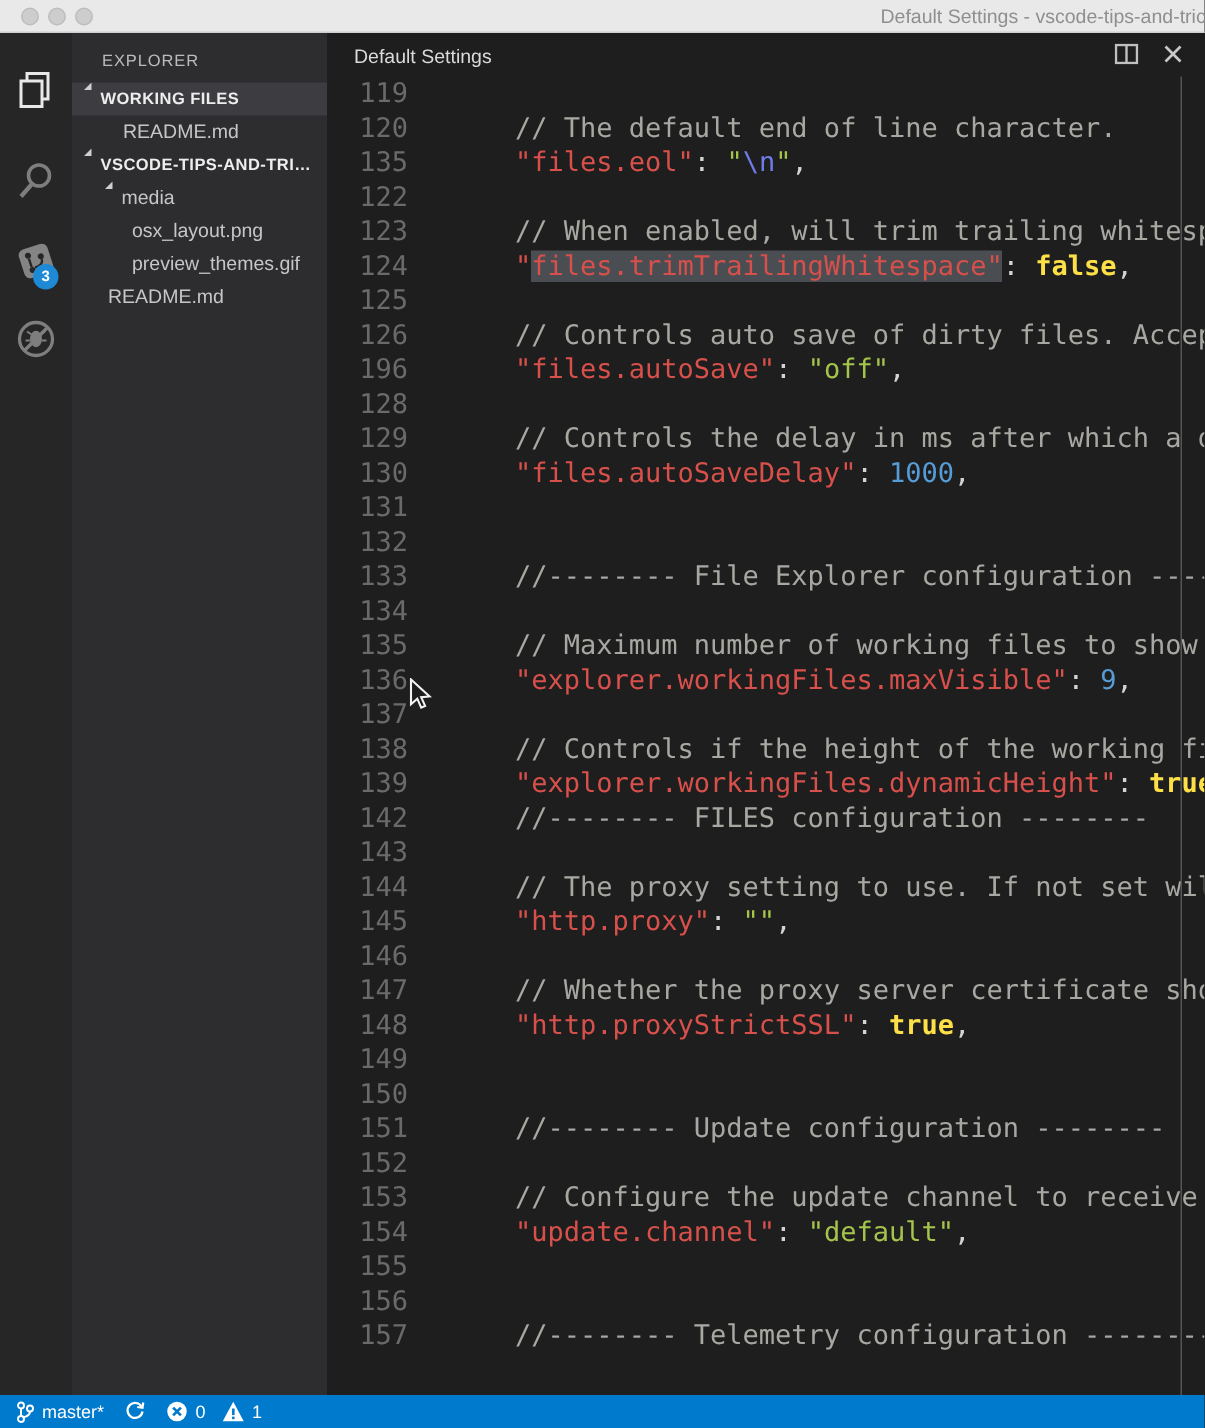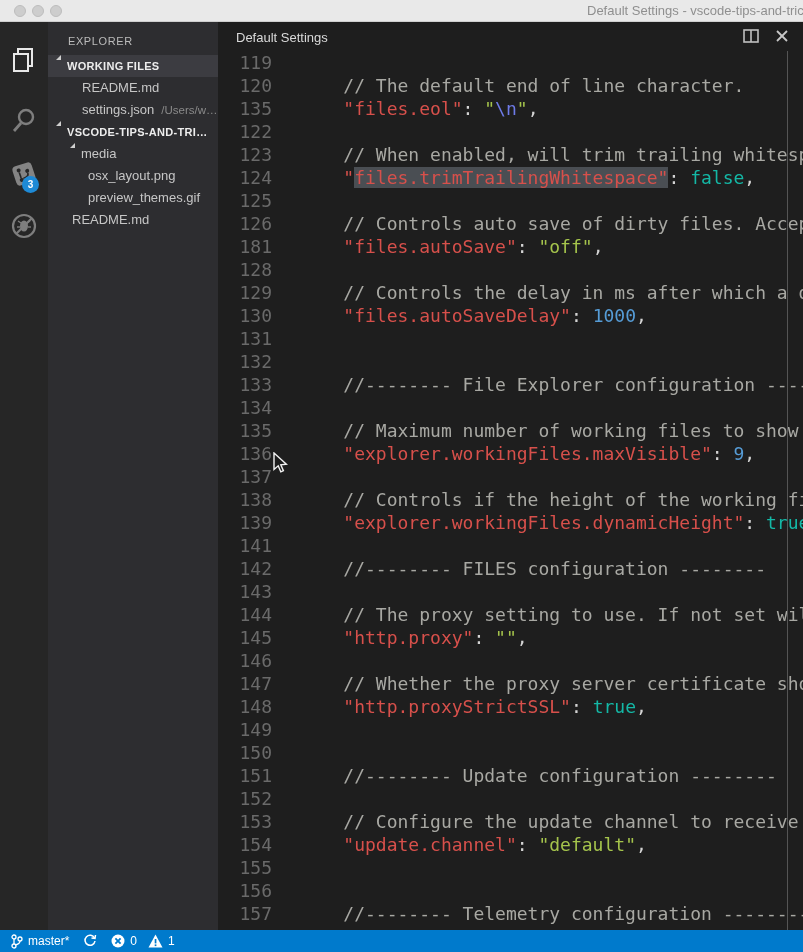--- a/index.html
+++ b/index.html
@@ -43,21 +43,21 @@
   .tab-title { position:absolute; left:18px; top:0; height:29px; line-height:31px;
     font-size:13px; color:#DADADA; }
   .tab-actions { position:absolute; right:14px; top:7px; display:flex; gap:16px; }
   .code-wrap { position:absolute; top:29px; left:0; right:0; bottom:0; overflow:hidden;
     font-family:"DejaVu Sans Mono", monospace; font-size:18px; }
   .cl { display:flex; height:23px; line-height:23px; }
   .ln { flex:none; width:54px; text-align:right; color:#6A6A6A; }
   .ct { flex:1; padding-left:28px; white-space:pre; overflow:hidden; color:#D4D4D4; }
   .c-comment{ color:#A8A8A3; } .c-key{ color:#D7504B; } .c-punct{ color:#D4D4D4; }
   .c-str{ color:#A5C44C; } .c-esc{ color:#6E7BE8; } .c-num{ color:#569CD6; }
-  .c-bool{ color:#14b8a6; }
+  .c-bool{ color:#fde047;font-weight:bold; }
   .hl { background:#4A4E53; }
   .scroll-rule { position:absolute; top:29px; bottom:0; right:15px; width:1px; background:#555; }
   
   .statusbar { position:absolute; left:0; right:0; bottom:0; height:22px; background:#007ACC;
     color:#fff; display:flex; align-items:center; font-size:12px; padding-left:10px; }
   .sb-item { display:flex; align-items:center; margin-right:14px; gap:5px;justify-content:flex-end; }
   .mouse-cursor { position:absolute; left:272px; top:452px; z-index:50; }
 </style>
 </head>
 <body>
@@ -110,24 +110,20 @@
 
 <div class="sidebar">
   <div class="sb-header">EXPLORER</div>
   <div class="file-tree">
       <div class="tree-row selected section" style="padding-left: 8px;">
         <span class="twistie"></span>
         <span class="lbl">WORKING FILES</span>
       </div>
       <div class="tree-row" style="padding-left: 34px;">
         <span class="lbl">README.md</span>
-      </div>
-      <div class="tree-row" style="padding-left: 34px;">
-        <span class="lbl">settings.json</span>
-        <span class="sub">/Users/w…</span>
       </div>
       <div class="tree-row section" style="padding-left: 8px;">
         <span class="twistie"></span>
         <span class="lbl">VSCODE-TIPS-AND-TRI…</span>
       </div>
       <div class="tree-row" style="padding-left: 22px;">
         <span class="twistie"></span>
         <span class="lbl">media</span>
       </div>
       <div class="tree-row" style="padding-left: 40px;">
@@ -184,21 +180,21 @@
         </div>
         <div class="cl">
           <span class="ln">125</span>
           <span class="ct"></span>
         </div>
         <div class="cl">
           <span class="ln">126</span>
           <span class="ct"><span class="tk c-comment">    // Controls auto save of dirty files. Accepts the</span></span>
         </div>
         <div class="cl">
-          <span class="ln">181</span>
+          <span class="ln">196</span>
           <span class="ct"><span class="tk c-key">    "files.autoSave"</span><span class="tk c-punct">: </span><span class="tk c-str">"off"</span><span class="tk c-punct">,</span></span>
         </div>
         <div class="cl">
           <span class="ln">128</span>
           <span class="ct"></span>
         </div>
         <div class="cl">
           <span class="ln">129</span>
           <span class="ct"><span class="tk c-comment">    // Controls the delay in ms after which a dirty</span></span>
         </div>
@@ -234,24 +230,20 @@
           <span class="ln">137</span>
           <span class="ct"></span>
         </div>
         <div class="cl">
           <span class="ln">138</span>
           <span class="ct"><span class="tk c-comment">    // Controls if the height of the working files</span></span>
         </div>
         <div class="cl">
           <span class="ln">139</span>
           <span class="ct"><span class="tk c-key">    "explorer.workingFiles.dynamicHeight"</span><span class="tk c-punct">: </span><span class="tk c-bool">true</span></span>
-        </div>
-        <div class="cl">
-          <span class="ln">141</span>
-          <span class="ct"></span>
         </div>
         <div class="cl">
           <span class="ln">142</span>
           <span class="ct"><span class="tk c-comment">    //-------- FILES configuration --------</span></span>
         </div>
         <div class="cl">
           <span class="ln">143</span>
           <span class="ct"></span>
         </div>
         <div class="cl">

